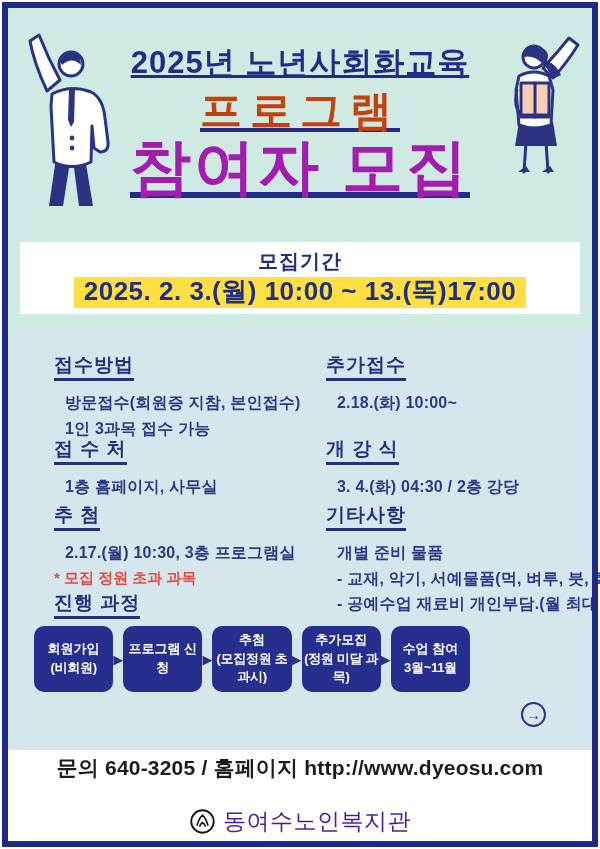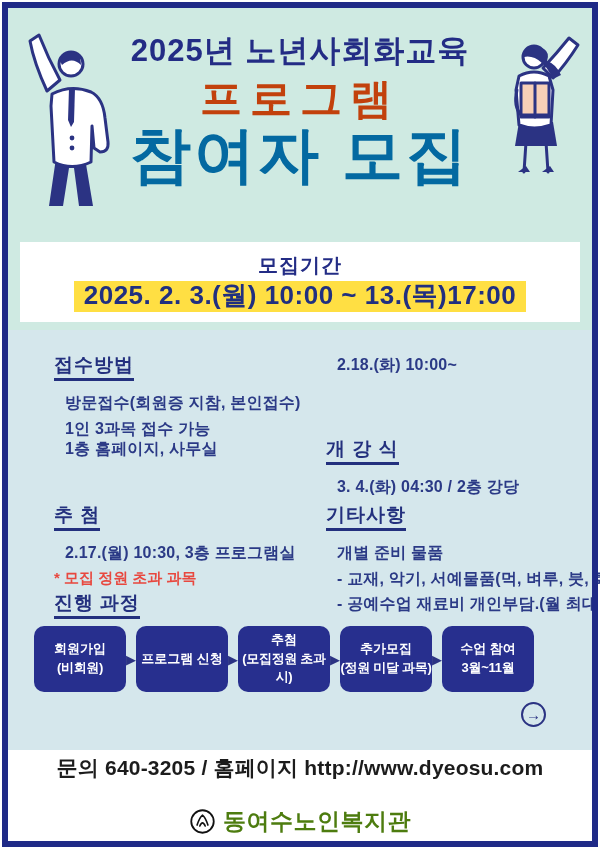--- a/index.html
+++ b/index.html
@@ -3,29 +3,29 @@
 <meta charset="utf-8">
 <style>
   * { margin:0; padding:0; box-sizing:border-box; }
   body { font-family:"Liberation Sans","DejaVu Sans",sans-serif; background:#ffffff; }
   .poster { position:relative; width:600px; height:849px; background:#ffffff; overflow:hidden; }
   .frame { position:absolute; inset:2px; border:6px solid #1f2a87; pointer-events:none; z-index:10; }
   .content { position:absolute; left:8px; top:8px; width:584px; height:833px; }
 
   
   .sec-top { position:absolute; top:0; left:0; width:100%; height:322px; background:#cfeae2; }
-  .hdr { position:relative; text-align:center; padding-top:22px; color:#232c85; }
+  .hdr { position:relative; text-align:center; padding-top:34px; color:#232c85;text-decoration:underline; }
   .hdr-sub { font-size:31px; font-weight:900; letter-spacing:1px; color:#232c85; }
   .hdr-t1 { font-size:42px; font-weight:900; letter-spacing:8px; margin-top:6px; color:#c2410c; line-height:1.02; }
-  .hdr-t2 { font-size:61px; font-weight:900; letter-spacing:3px; margin-top:3px; color:#0369a1; line-height:1.02; }
+  .hdr-t2 { font-size:61px; font-weight:900; letter-spacing:3px; margin-top:3px; color:#a21caf; line-height:1.02; }
   .illu { position:absolute; z-index:2; }
   .illu-man { left:8px; top:22px; }
   .illu-woman { right:6px; top:22px; }
 
-  .period-box { position:absolute; left:12px; top:234px; width:560px; height:80px;
+  .period-box { position:absolute; left:12px; top:234px; width:560px; height:72px;
     background:#ffffff; display:flex; flex-direction:column; align-items:center;
     justify-content:center; z-index:3; }
   .period-label { font-size:20px; font-weight:800; color:#232c85; letter-spacing:1px; }
   .period-value { font-size:26px; font-weight:900; color:#202f80; margin-top:2px;
     background:#ffdf43; padding:0 10px 2px 10px; line-height:1.15; letter-spacing:0.5px; }
 
   
   .sec-mid { position:absolute; top:322px; left:0; width:100%; height:420px; background:#d5e7ec; }
   .blk { position:absolute; }
   .blk-title { display:inline-block; font-size:19px; font-weight:800; color:#23307e;
@@ -40,35 +40,35 @@
   .b-lotto  { top:172px; }
   .b-extra  { top:22px; }
   .b-open   { top:106px; }
   .b-etc    { top:172px; width:262px; }
   .b-etc .blk-line { white-space:nowrap; }
 
   .arrow-badge { position:absolute; left:513px; top:372px; width:25px; height:25px;
     border:2px solid #2b3383; border-radius:50%; color:#2b3383; display:flex;
     align-items:center; justify-content:center; font-size:15px; font-weight:700; }
 
-  .b-process { top:260px; left:46px;font-family:Liberation Serif, serif; }
-  .flow-row { position:absolute; top:296px; left:26px; width:500px; display:flex;
+  .b-process { top:260px; left:46px; }
+  .flow-row { position:absolute; top:296px; left:26px; width:436px; display:flex;
     align-items:center; justify-content:space-between; }
   .flow-box { width:101px; height:66px; background:#272f8e; border-radius:10px; color:#ffffff;
     display:flex; flex-direction:column; align-items:center; justify-content:center; text-align:center; }
   .flow-l1 { font-size:13px; font-weight:700; line-height:1.45; }
   .flow-l2 { font-size:13px; font-weight:700; line-height:1.45; letter-spacing:-0.3px; }
   .flow-arrow { color:#2b3383; font-size:13px; line-height:1; }
 
   
   .sec-footer { position:absolute; top:742px; left:0; width:100%; height:91px; background:#ffffff;
     display:flex; flex-direction:column; align-items:center; justify-content:center; gap:24px; }
   .contact { font-size:21px; font-weight:700; color:#1c1c1c; letter-spacing:0.2px; }
   .brand { display:flex; align-items:center; gap:7px; }
-  .brand-name { font-size:23px; font-weight:700; color:#4d7c0f; letter-spacing:0.5px; }
+  .brand-name { font-size:23px; font-weight:400; color:#4c1d95; letter-spacing:0.5px; }
 </style>
 </head>
 <body>
 
 <div class="poster">
   <div class="frame"></div>
   <div class="content">
 
     <div class="sec-top">
 
@@ -115,28 +115,30 @@
 
     <div class="sec-mid">
 
       <div class="blk col-l b-apply">
         <div class="blk-title">접수방법</div>
         <div class="blk-line">방문접수(회원증 지참, 본인접수)</div>
         <div class="blk-line">1인 3과목 접수 가능</div>
       </div>
 
       <div class="blk col-r b-extra">
+        <div class="blk-title">추가접수</div>
         <div class="blk-line">2.18.(화) 10:00~</div>
       </div>
 
       <div class="arrow-badge">
         <span>→</span>
       </div>
 
       <div class="blk col-l b-place">
+        <div class="blk-title">접 수 처</div>
         <div class="blk-line">1층 홈페이지, 사무실</div>
       </div>
 
       <div class="blk col-r b-open">
         <div class="blk-title">개 강 식</div>
         <div class="blk-line">3. 4.(화) 04:30 / 2층 강당</div>
       </div>
 
       <div class="blk col-l b-lotto">
         <div class="blk-title">추 첨</div>

